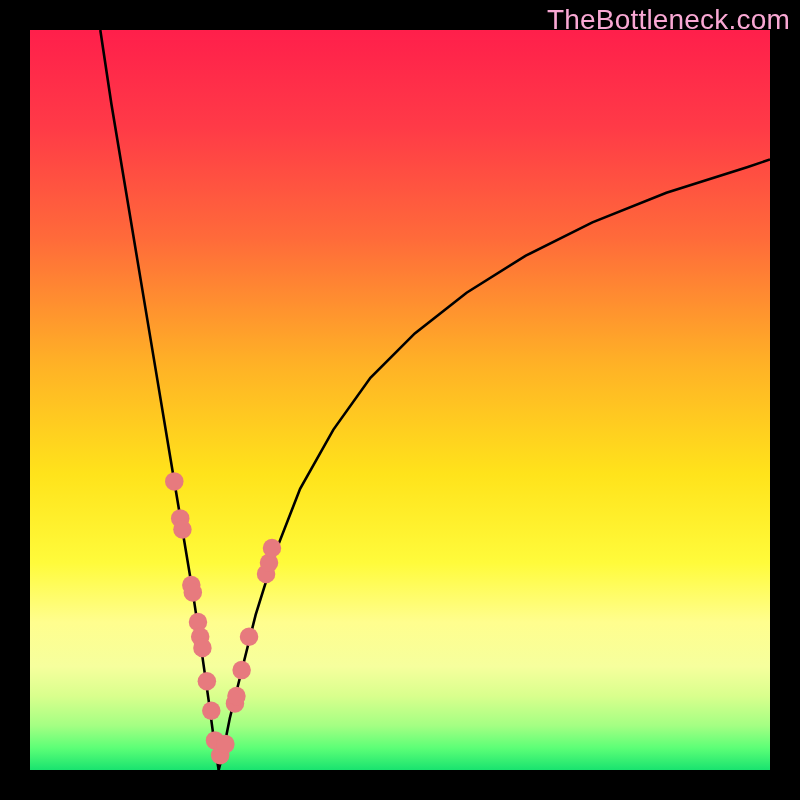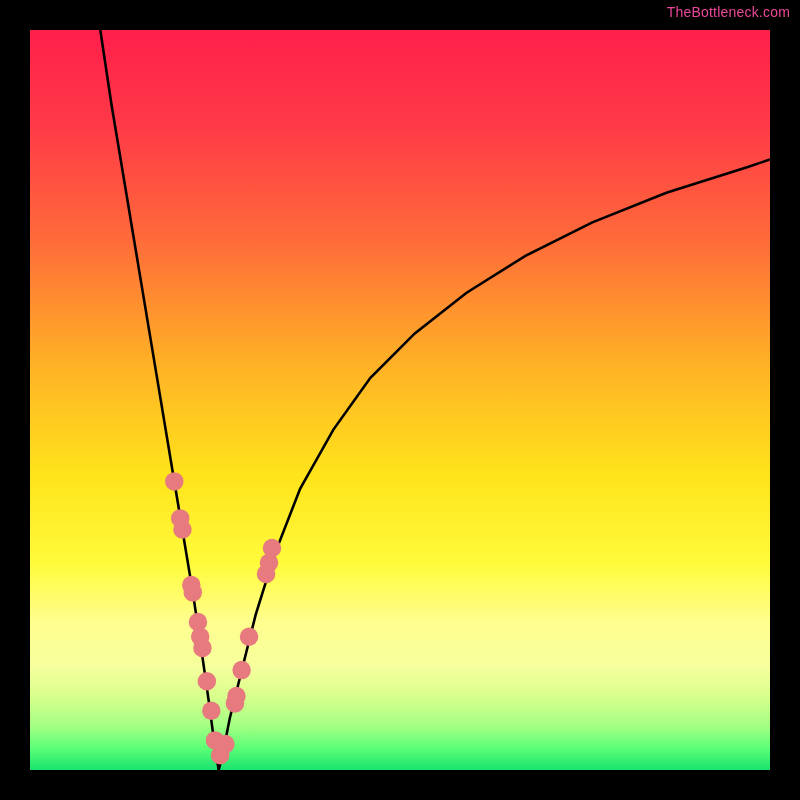--- a/index.html
+++ b/index.html
@@ -38,22 +38,22 @@
     position: absolute;
     left: 0;
     top: 0;
     width: 100%;
     height: 100%;
   }
   .watermark {
     position: absolute;
     top: 4px;
     right: 10px;
-    color: #ec4899;
-    font-size: 14px;
+    color: #f9a8d4;
+    font-size: 28px;
     font-weight: 500;
     letter-spacing: 0.2px;
   }
 </style>
 </head>
 <body>
 
 <div class="frame">
   <div class="plot-area">
     <svg class="gradient" viewBox="0 0 100 100" preserveAspectRatio="none">

